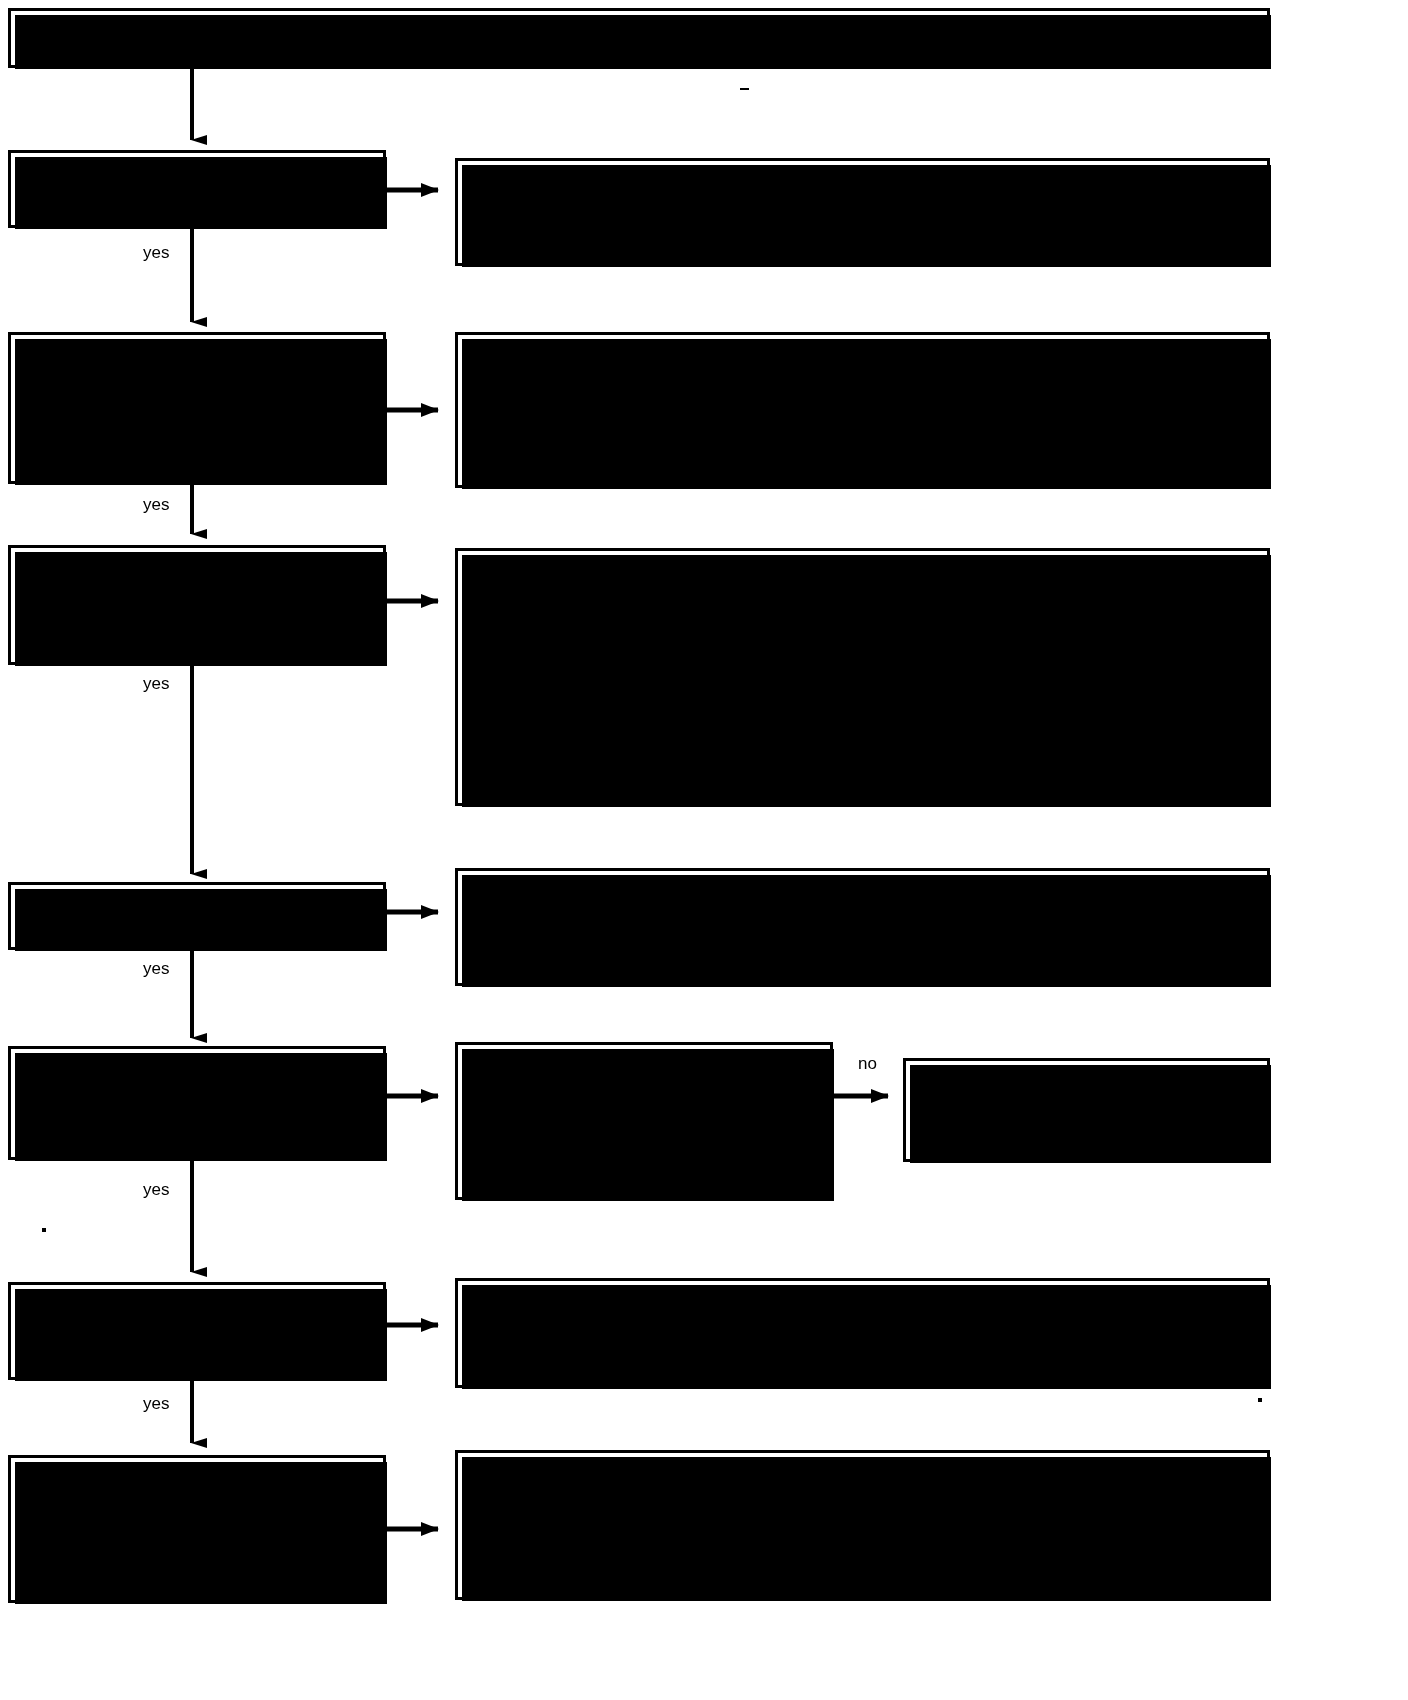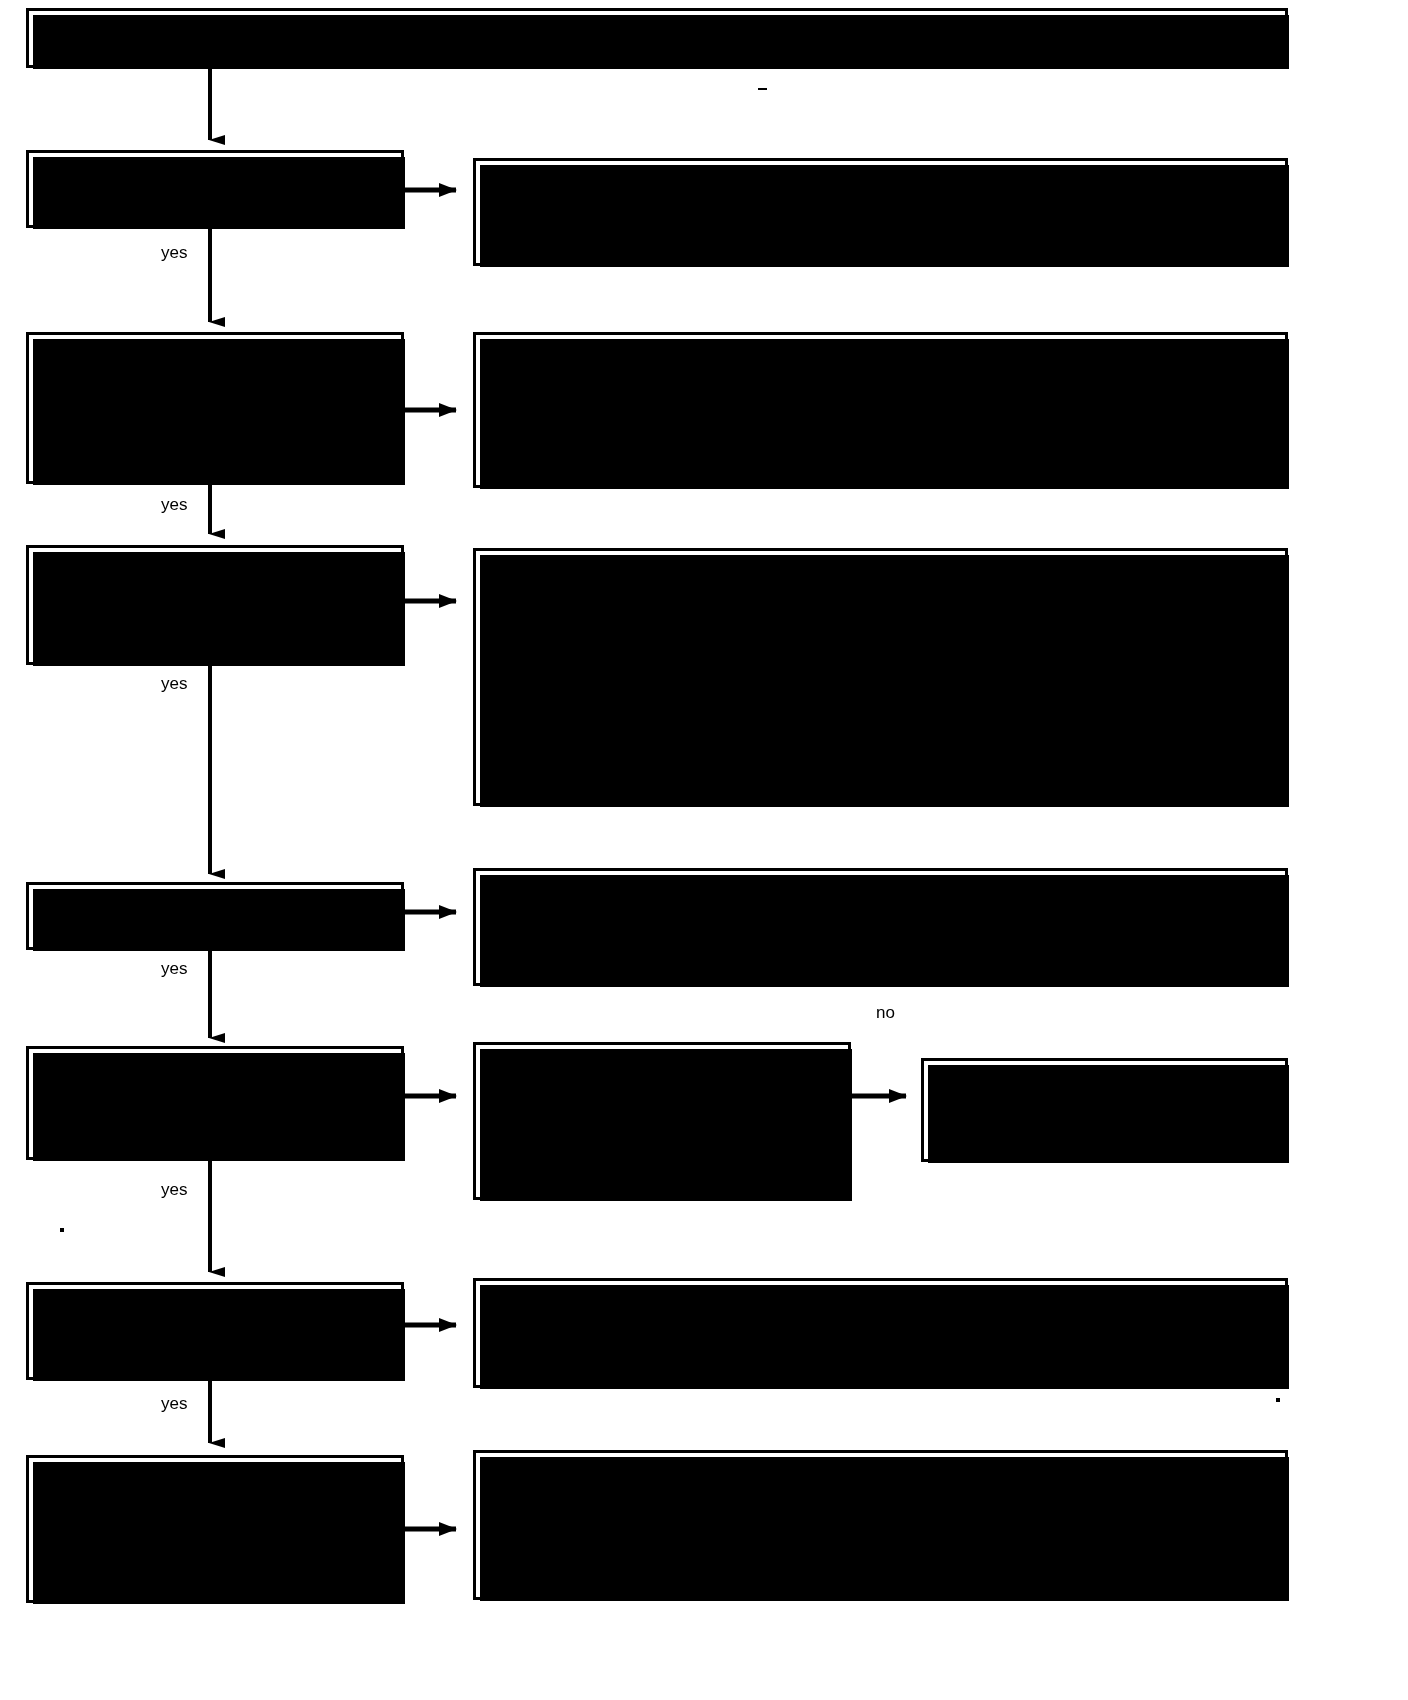--- a/index.html
+++ b/index.html
@@ -13,21 +13,20 @@
     position: relative;
     font-family: "Liberation Sans", sans-serif;
     color: #000000;
     overflow: hidden;
   }
   #canvas {
     position: absolute;
     left: 0; top: 0;
     width: 1224px;
     height: 1700px;
-    margin-left: 18px;
   }
   .box {
     position: absolute;
     box-sizing: border-box;
     border: 3px solid #000;
     background: #fff;
     display: flex;
     align-items: center;
     z-index: 3;
   }
@@ -184,21 +183,21 @@
     <span class="txt">Is the auxiliary-air device ln
 proper mechanical condition?</span>
   </div>
   <div class="box shadow" style="left:455px; top:1042px; width:378px; height:158px;">
     <span class="txt">Visual check of the auxiliary-
 air device: in the cold condition
 the auxiliary-air device must be
 partly open but when the engine
 is warm it must be closed.</span>
   </div>
-  <div class="edge-label" style="left:858px; top:1003px;">no</div>
+  <div class="edge-label" style="left:858px; top:1054px;">no</div>
   <div class="box shadow" style="left:903px; top:1058px; width:367px; height:104px;">
     <span class="txt">Replace the auxiliary-air device.</span>
   </div>
   <div class="edge-label" style="left:143px; top:1180px;">yes</div>
 
   <div class="box qbox shadow" style="left:8px; top:1282px; width:378px; height:98px;">
     <span class="txt">Is the air-flow meter ln proper
 mechanical condition?</span>
   </div>
   <div class="box abox-bold shadow" style="left:455px; top:1278px; width:815px; height:110px;">

